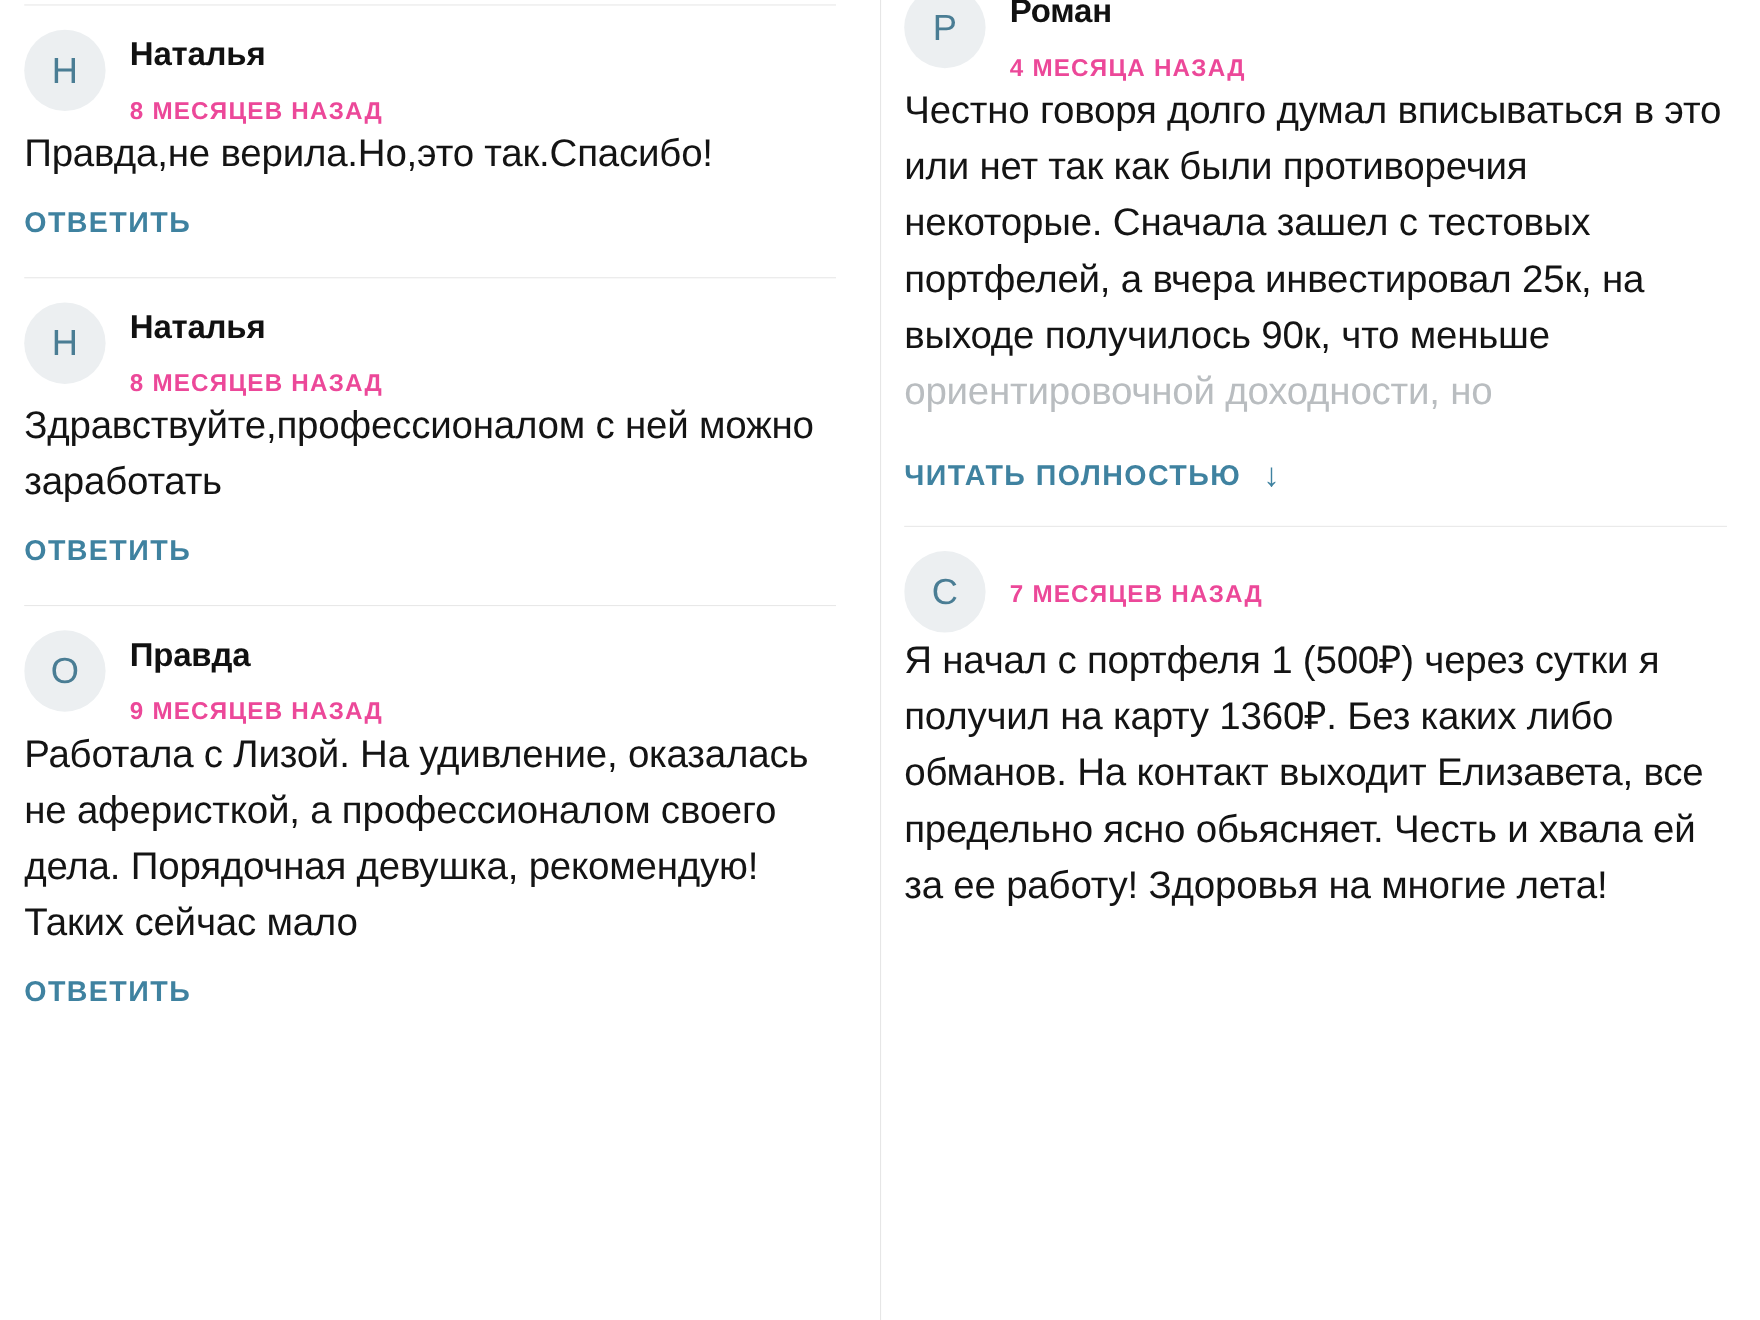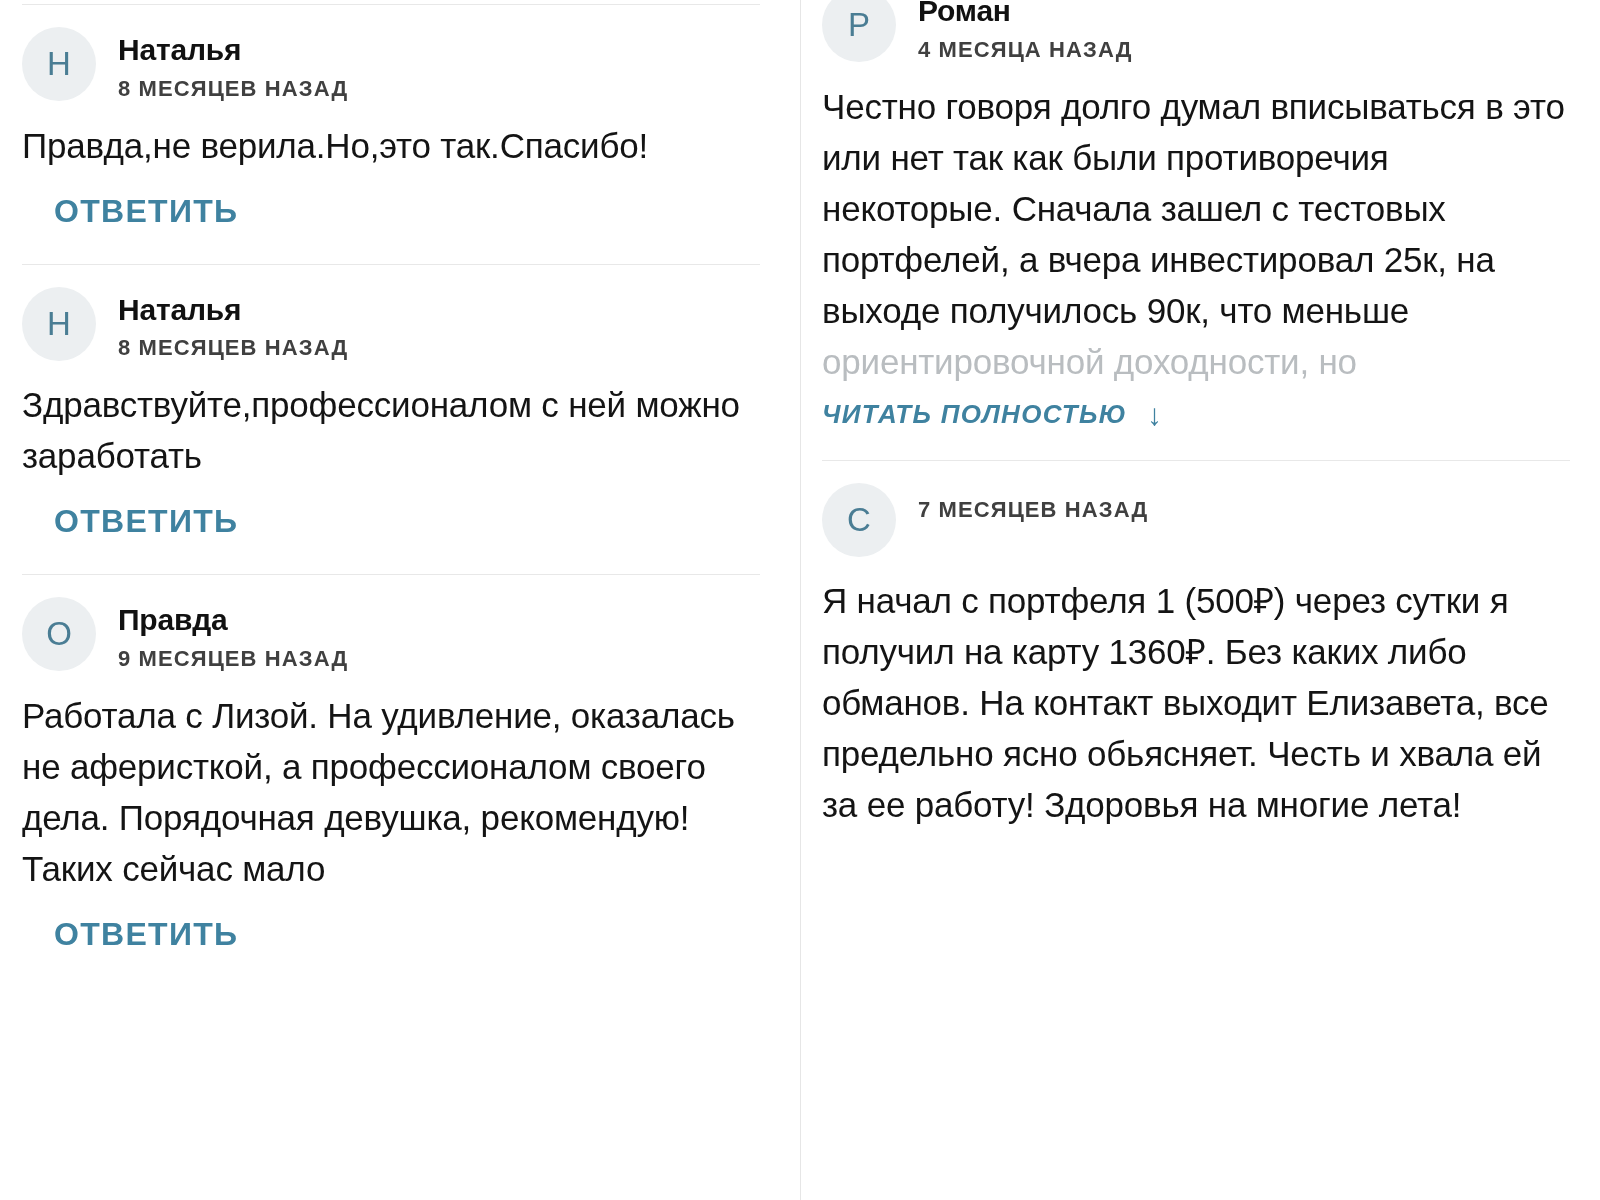--- a/index.html
+++ b/index.html
@@ -71,61 +71,58 @@
     padding-top: 6px;
   }
   .author {
     font-size: 30px;
     font-weight: bold;
     color: #111111;
     line-height: 1.15;
     letter-spacing: -0.2px;
   }
   .date {
-    margin-top: 8px;
+    margin-top: 20px;
     font-size: 22px;
     font-weight: bold;
-    color: #404040;
+    color: #ec4899;
     letter-spacing: 1.1px;
     text-transform: uppercase;
   }
   .ctext {
-    margin-top: 18px;
     font-size: 35px;
     line-height: 1.46;
     color: #141414;
     font-weight: 400;
     letter-spacing: -0.2px;
   }
   .ctext .faded {
     color: #b9bdc0;
   }
   .reply {
     margin-top: 22px;
-    font-size: 32px;
+    font-size: 26px;
     font-weight: bold;
     color: #3f82a0;
     letter-spacing: 1.3px;
     text-transform: uppercase;
     cursor: pointer;
     display: inline-block;
-    margin-left: 32px;
   }
   .readmore {
-    margin-top: 12px;
+    margin-top: 36px;
     font-size: 26px;
     font-weight: bold;
     color: #3f82a0;
     letter-spacing: 1.3px;
     text-transform: uppercase;
     cursor: pointer;
     display: inline-flex;
     align-items: flex-end;
     gap: 20px;
-    font-style: italic;
   }
   .readmore .arrow {
     font-size: 30px;
     line-height: 1;
     font-weight: normal;
   }
   .top-rule-partial {
     height: 1px;
     background: #e8e8e8;
     width: 100%;

